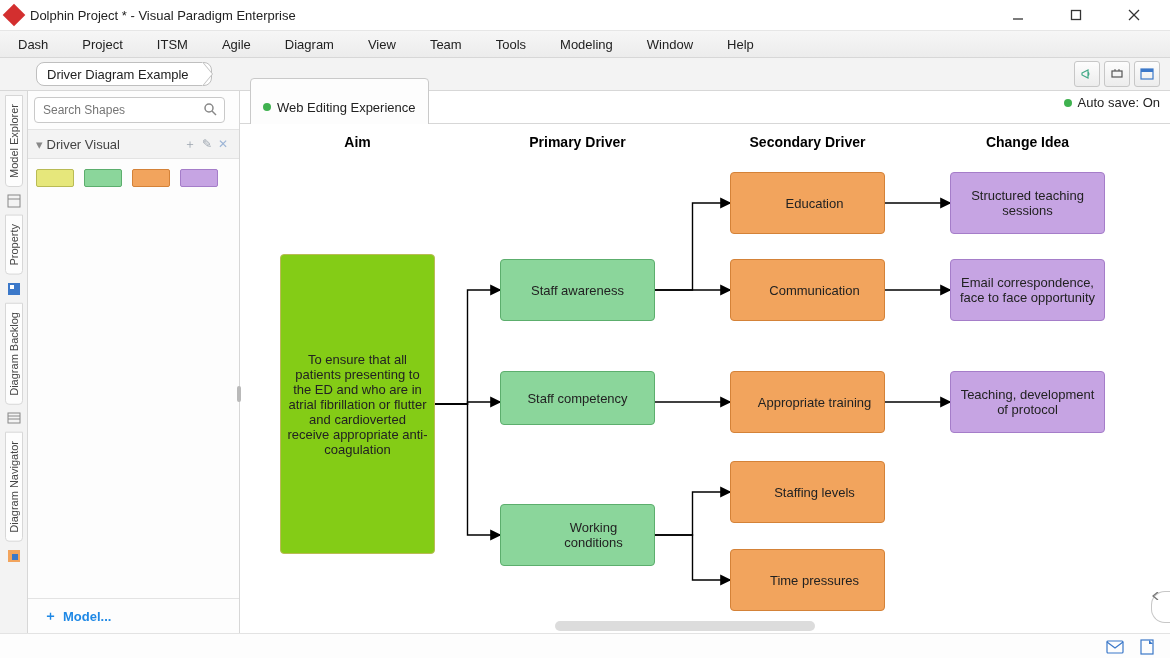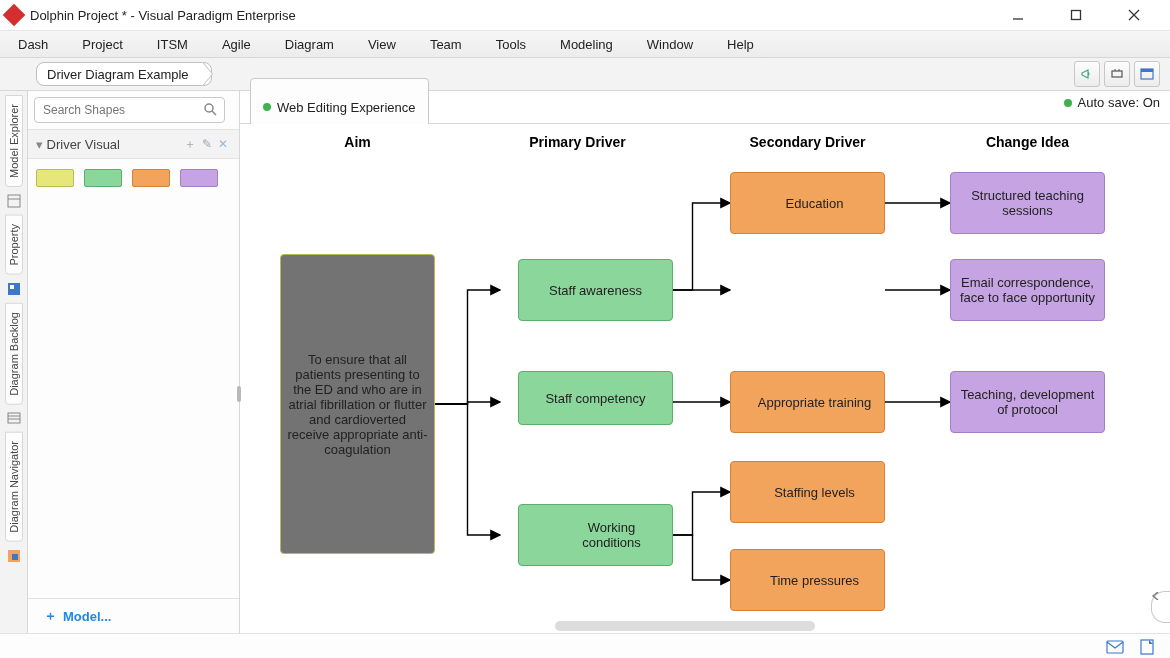--- a/index.html
+++ b/index.html
@@ -263,22 +263,22 @@
     border-radius: 4px;
     display: flex;
     align-items: center;
     justify-content: center;
     text-align: center;
     font-size: 13px;
     padding: 6px;
     box-sizing: border-box;
     z-index: 3;
   }
-  .aim    { background:#737373; border-color:#b9bb55; }
-  .prim   { background:#8bd69b; border-color:#5cae6d;margin-left:18px; }
+  .aim    { background:#84cc16; border-color:#b9bb55; }
+  .prim   { background:#8bd69b; border-color:#5cae6d; }
   .sec    { background:#f2a45d; border-color:#d48238;padding-left:20px; }
   .change { background:#c6a4e3; border-color:#a57dc9; }
 
   .right-bubble {
     position: absolute;
     right: 0;
     bottom: 10px;
     width: 18px; height: 30px;
     background: #fff;
     border: 1px solid #c7c7c7;
@@ -486,20 +486,21 @@
       <div class="right-bubble">
         <svg width="8" height="8">
             <path d="M6 0 L1 4 L6 8" fill="none" stroke="#777" stroke-width="1.4"></path>
           </svg>
       </div>
     <div class="node aim" style="left: 40px; top: 130px; width: 155px; height: 300px;">To ensure that all patients presenting to the ED and who are in atrial fibrillation or flutter and cardioverted receive appropriate anti-coagulation</div>
         <div class="node prim" style="left: 260px; top: 135px; width: 155px; height: 62px;">Staff awareness</div>
         <div class="node prim" style="left: 260px; top: 247px; width: 155px; height: 54px;">Staff competency</div>
         <div class="node prim" style="left: 260px; top: 380px; width: 155px; height: 62px; padding-left: 38px;">Working conditions</div>
         <div class="node sec" style="left: 490px; top: 48px; width: 155px; height: 62px;">Education</div>
+        <div class="node sec" style="left: 490px; top: 135px; width: 155px; height: 62px;">Communication</div>
         <div class="node sec" style="left: 490px; top: 247px; width: 155px; height: 62px;">Appropriate training</div>
         <div class="node sec" style="left: 490px; top: 337px; width: 155px; height: 62px;">Staffing levels</div>
         <div class="node sec" style="left: 490px; top: 425px; width: 155px; height: 62px;">Time pressures</div>
         <div class="node change" style="left: 710px; top: 48px; width: 155px; height: 62px;">Structured teaching sessions</div>
         <div class="node change" style="left: 710px; top: 135px; width: 155px; height: 62px;">Email correspondence, face to face opportunity</div>
         <div class="node change" style="left: 710px; top: 247px; width: 155px; height: 62px;">Teaching, development of protocol</div>
       </div>
   </div>
 </div>
 

